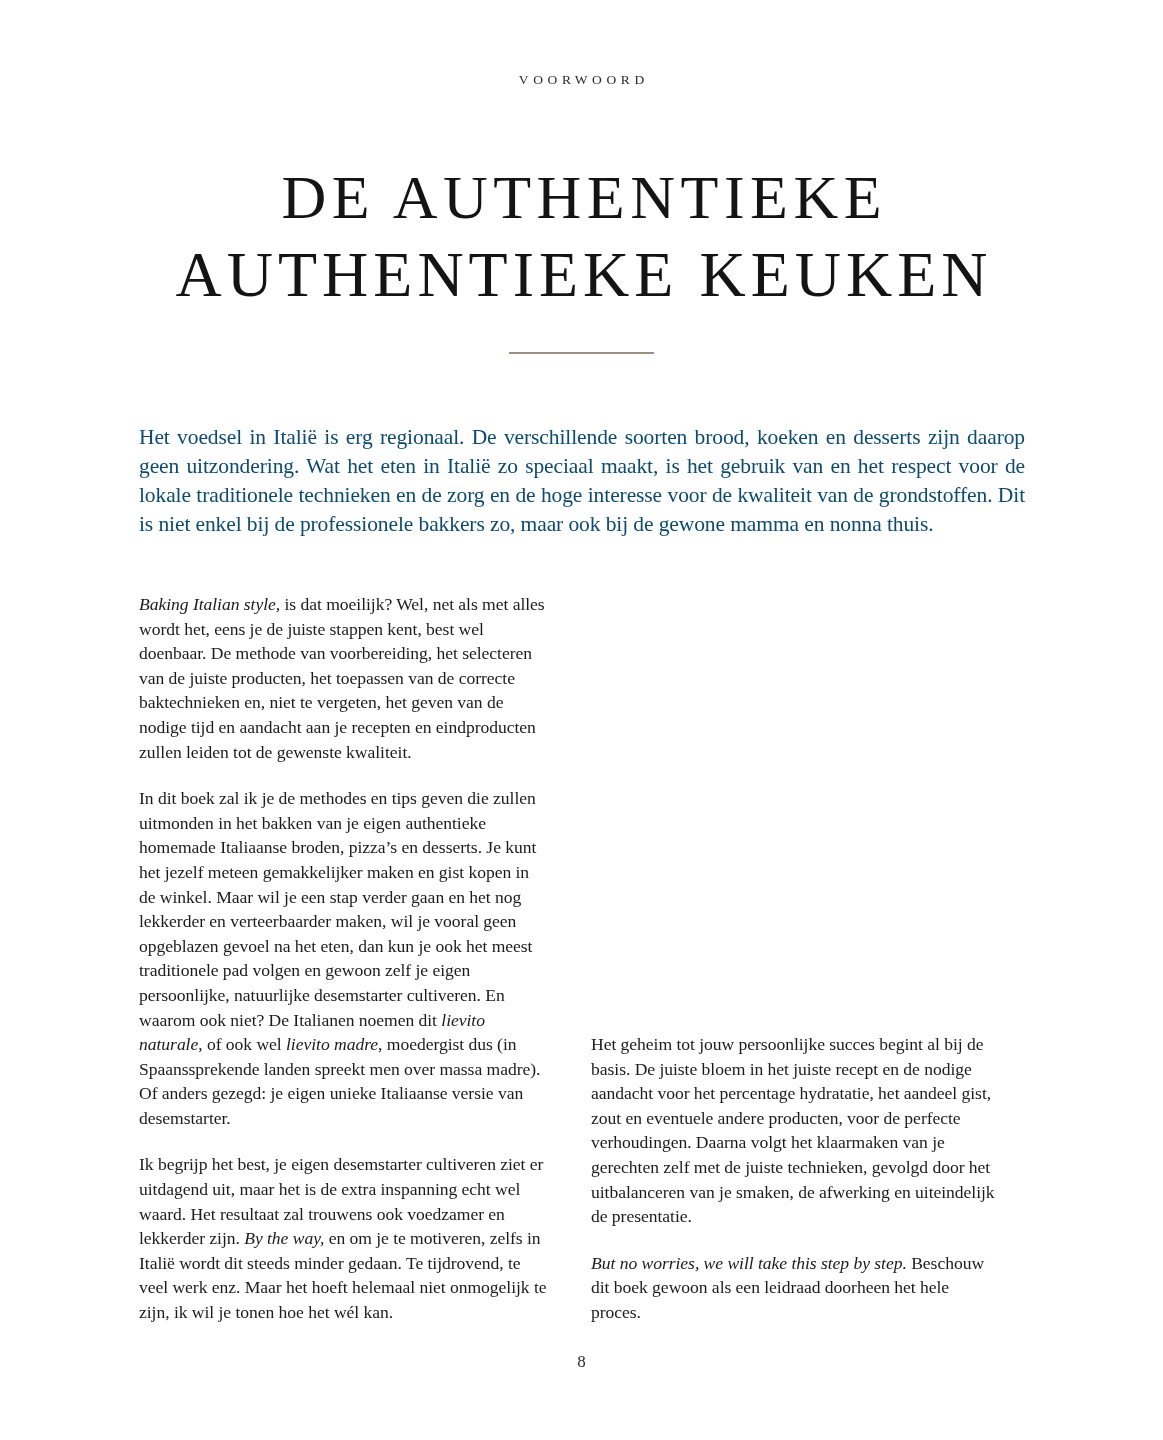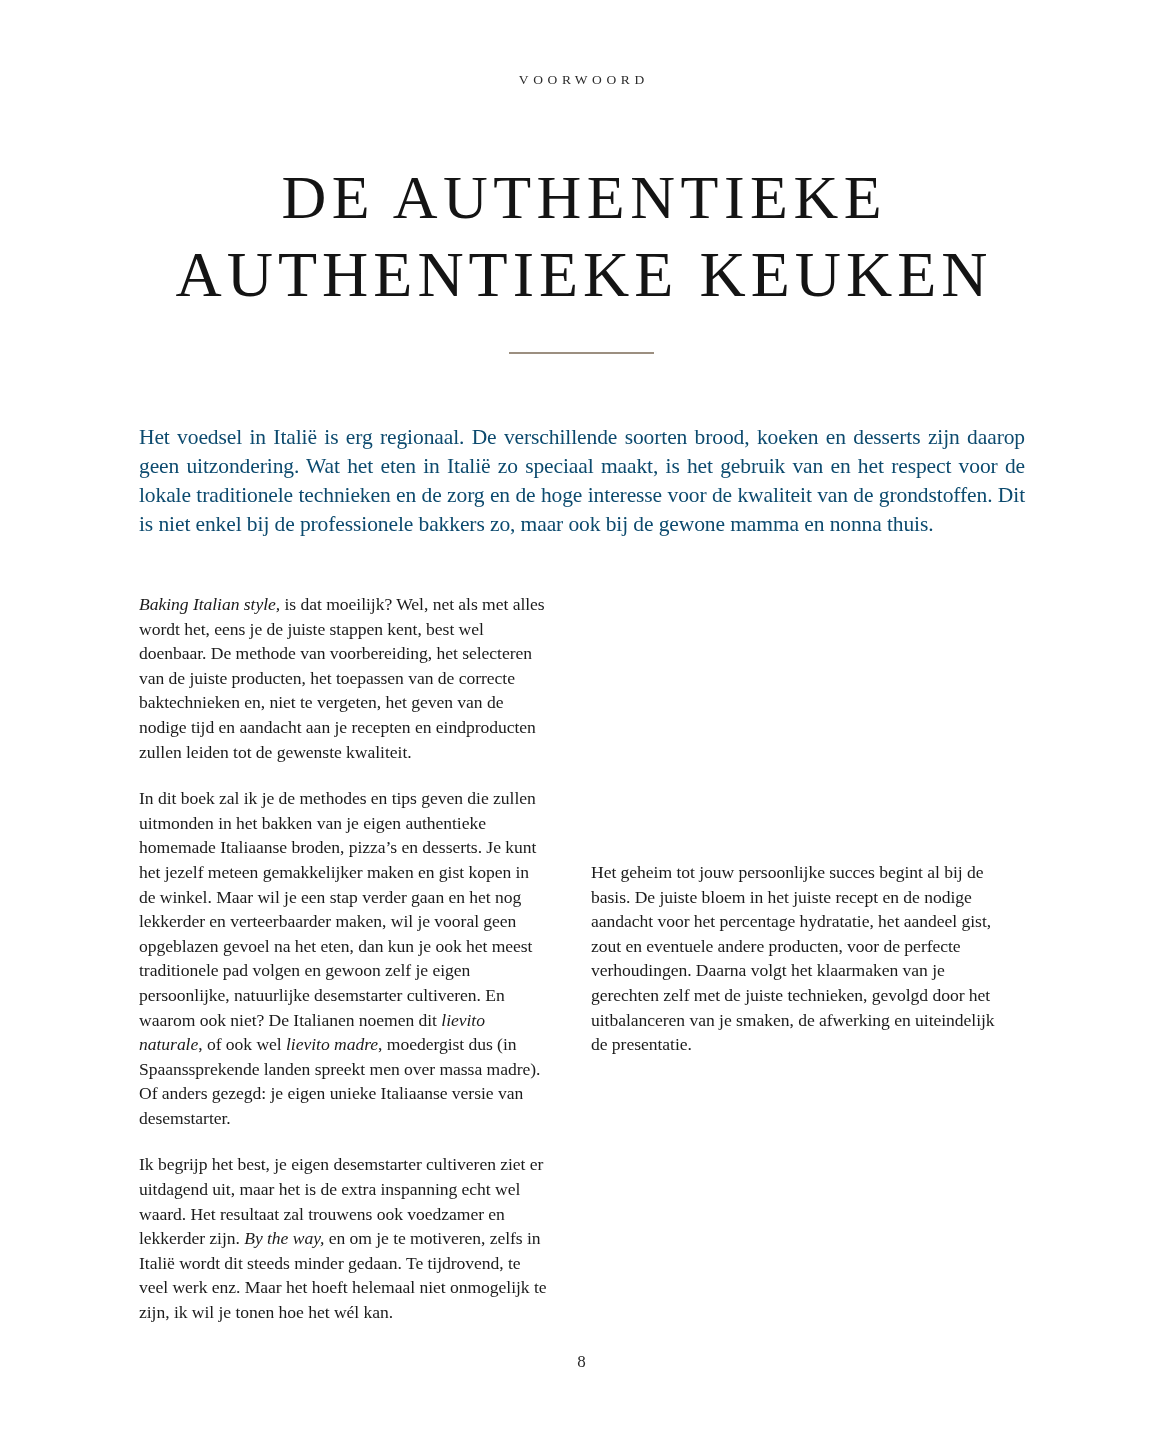--- a/index.html
+++ b/index.html
@@ -94,21 +94,21 @@
   }
 
   
   .columns {
     position: absolute;
     top: 592px;
     left: 139px;
     width: 886px;
     display: flex;
     gap: 43px;
-    align-items: center;
+    align-items: flex-end;
   }
   .col {
     width: 409px;
   }
   .col p {
     margin: 0 0 22px 0;
     font-family: "Liberation Serif", "DejaVu Serif", serif;
     font-size: 17.6px;
     line-height: 24.6px;
     color: #1b1b1b;
@@ -155,19 +155,20 @@
   <div class="columns">
 
     <div class="col">
       <p><em>Baking Italian style,</em><span> is dat moeilijk? Wel, net als met alles wordt het, eens je de juiste stappen kent, best wel doenbaar. De methode van voorbereiding, het selecteren van de juiste producten, het toepassen van de correcte baktechnieken en, niet te vergeten, het geven van de nodige tijd en aandacht aan je recepten en eindproducten zullen leiden tot de gewenste kwaliteit.</span></p>
       <p><span>In dit boek zal ik je de methodes en tips geven die zullen uitmonden in het bakken van je eigen authentieke homemade Italiaanse broden, pizza’s en desserts. Je kunt het jezelf meteen gemakkelijker maken en gist kopen in de winkel. Maar wil je een stap verder gaan en het nog lekkerder en verteerbaarder maken, wil je vooral geen opgeblazen gevoel na het eten, dan kun je ook het meest traditionele pad volgen en gewoon zelf je eigen persoonlijke, natuurlijke desemstarter cultiveren. En waarom ook niet? De Italianen noemen dit </span><em>lievito naturale</em><span>, of ook wel </span><em>lievito madre</em><span>, moedergist dus (in Spaanssprekende landen spreekt men over massa madre). Of anders gezegd: je eigen unieke Italiaanse versie van desemstarter.</span></p>
       <p><span>Ik begrijp het best, je eigen desemstarter cultiveren ziet er uitdagend uit, maar het is de extra inspanning echt wel waard. Het resultaat zal trouwens ook voedzamer en lekkerder zijn. </span><em>By the way,</em><span> en om je te motiveren, zelfs in Italië wordt dit steeds minder gedaan. Te tijdrovend, te veel werk enz. Maar het hoeft helemaal niet onmogelijk te zijn, ik wil je tonen hoe het wél kan.</span></p>
     </div>
 
     <div class="col">
       <p>Het geheim tot jouw persoonlijke succes begint al bij de basis. De juiste bloem in het juiste recept en de nodige aandacht voor het percentage hydratatie, het aandeel gist, zout en eventuele andere producten, voor de perfecte verhoudingen. Daarna volgt het klaarmaken van je gerechten zelf met de juiste technieken, gevolgd door het uitbalanceren van je smaken, de afwerking en uiteindelijk de presentatie.</p>
+      <p><em>But no worries, we will take this step by step.</em><span> Beschouw dit boek gewoon als een leidraad doorheen het hele proces.</span></p>
     </div>
 
   </div>
 
   <div class="folio">8</div>
 
 </div>
 
 </body></html>

